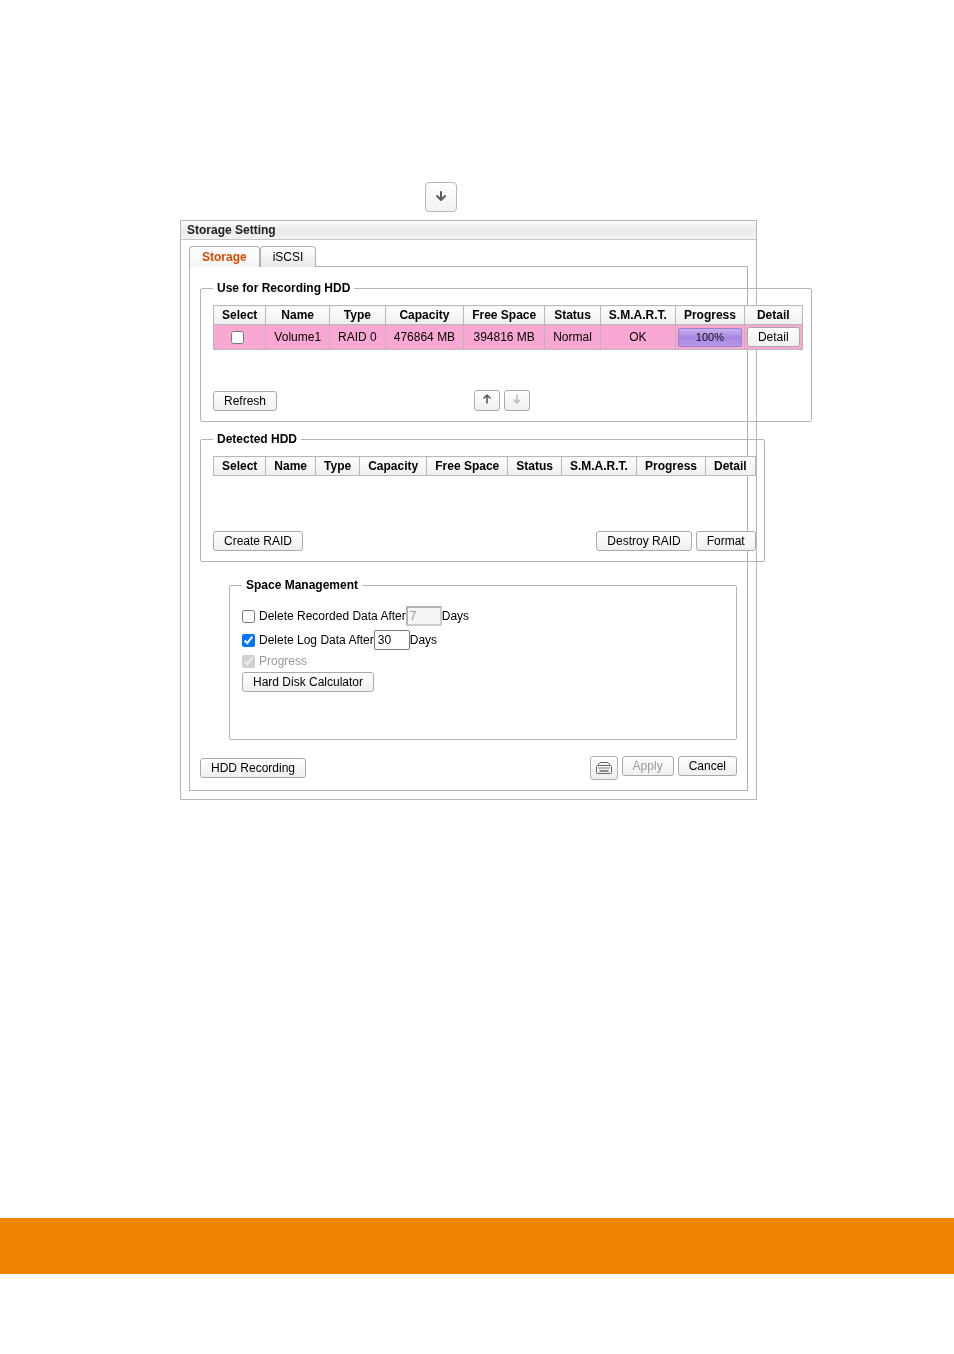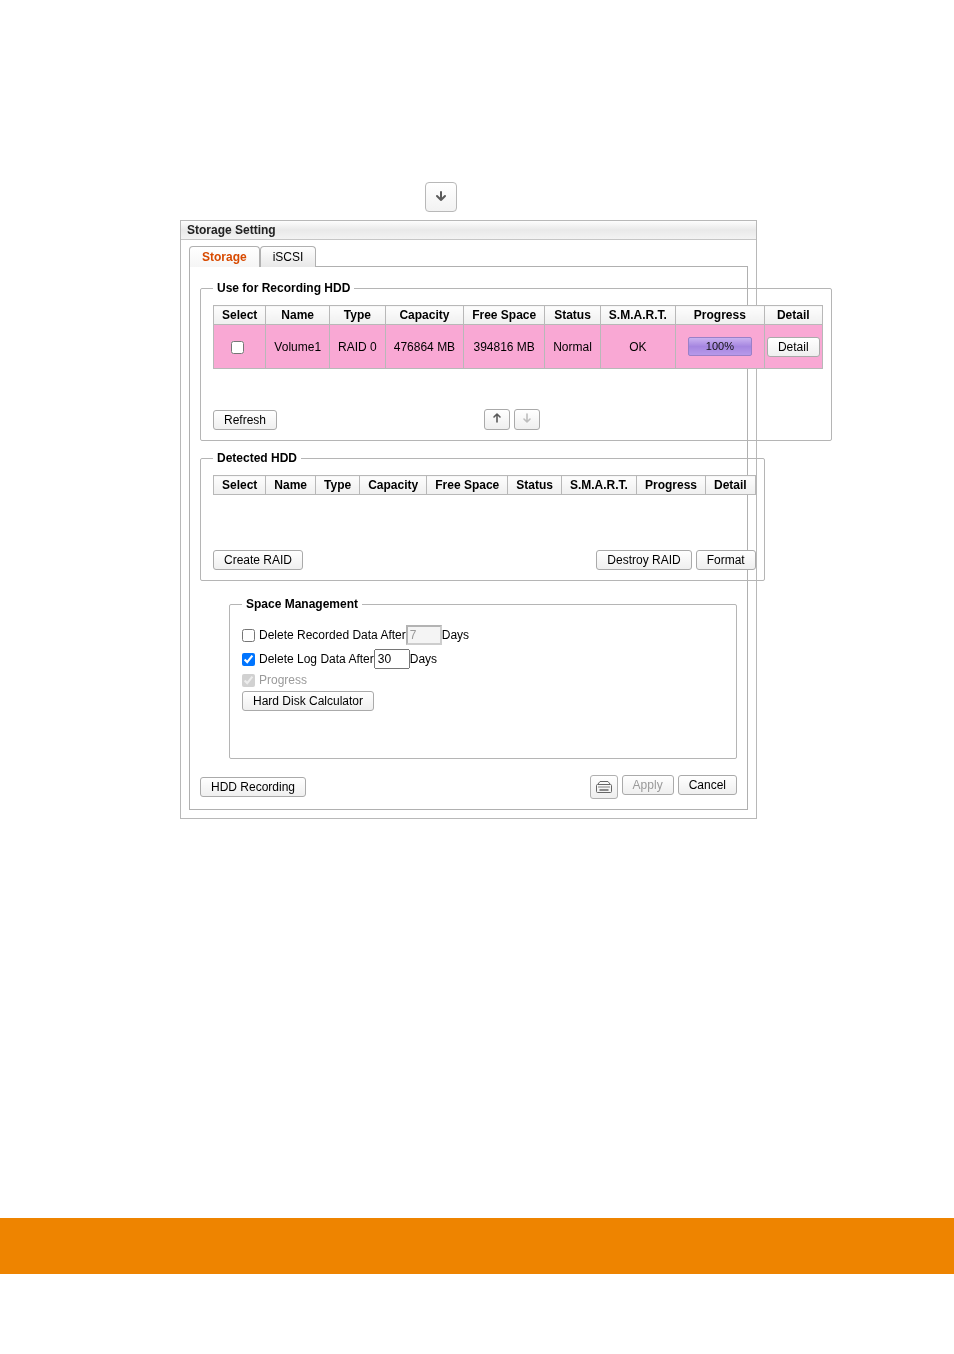--- a/index.html
+++ b/index.html
@@ -117,21 +117,21 @@
     display:inline-block;
     width:62px;
     height:17px;
     border:1px solid #9a80c8;
     border-radius:2px;
     background:linear-gradient(#cbb2f0,#a586e0,#b699ea);
     color:#111;
     font-size:11px;
     line-height:17px;
     text-align:center;
-    margin:12px;
+    margin:2px;
   }
   .row-flex {
     display:flex;
     align-items:center;
     gap:4px;
   }
   .two-col {
     display:flex;
     gap:10px;
     align-items:flex-start;

